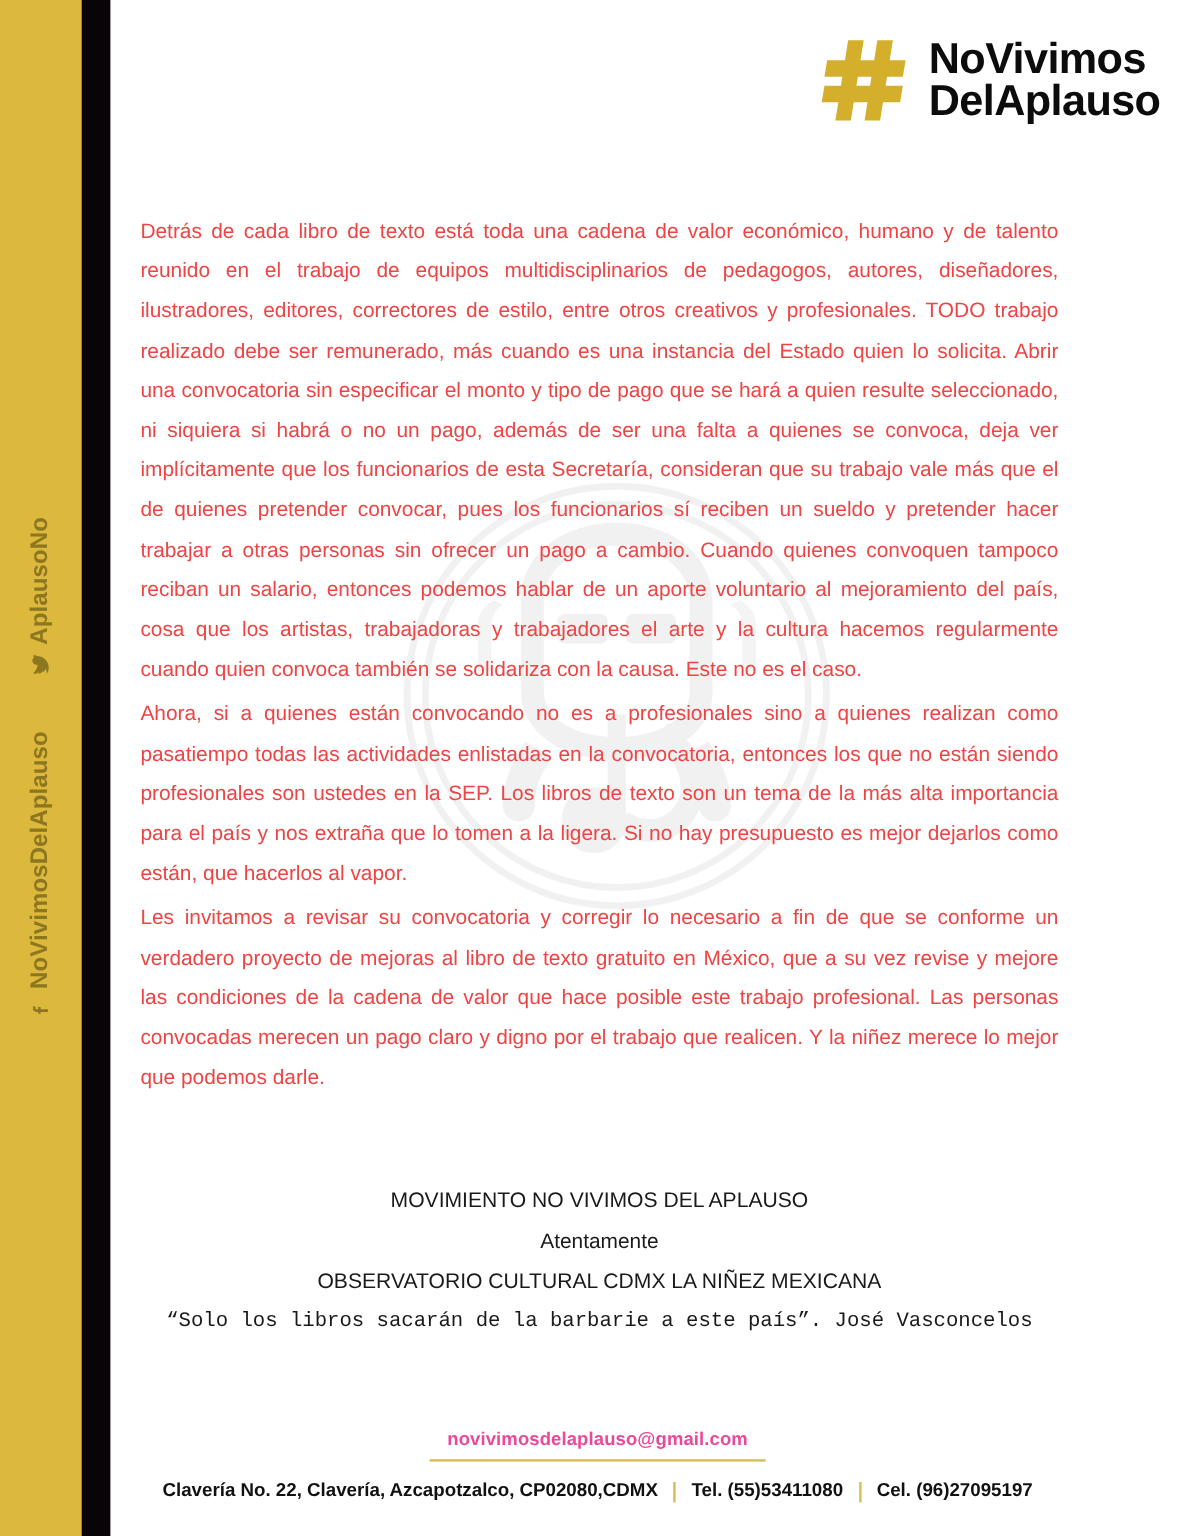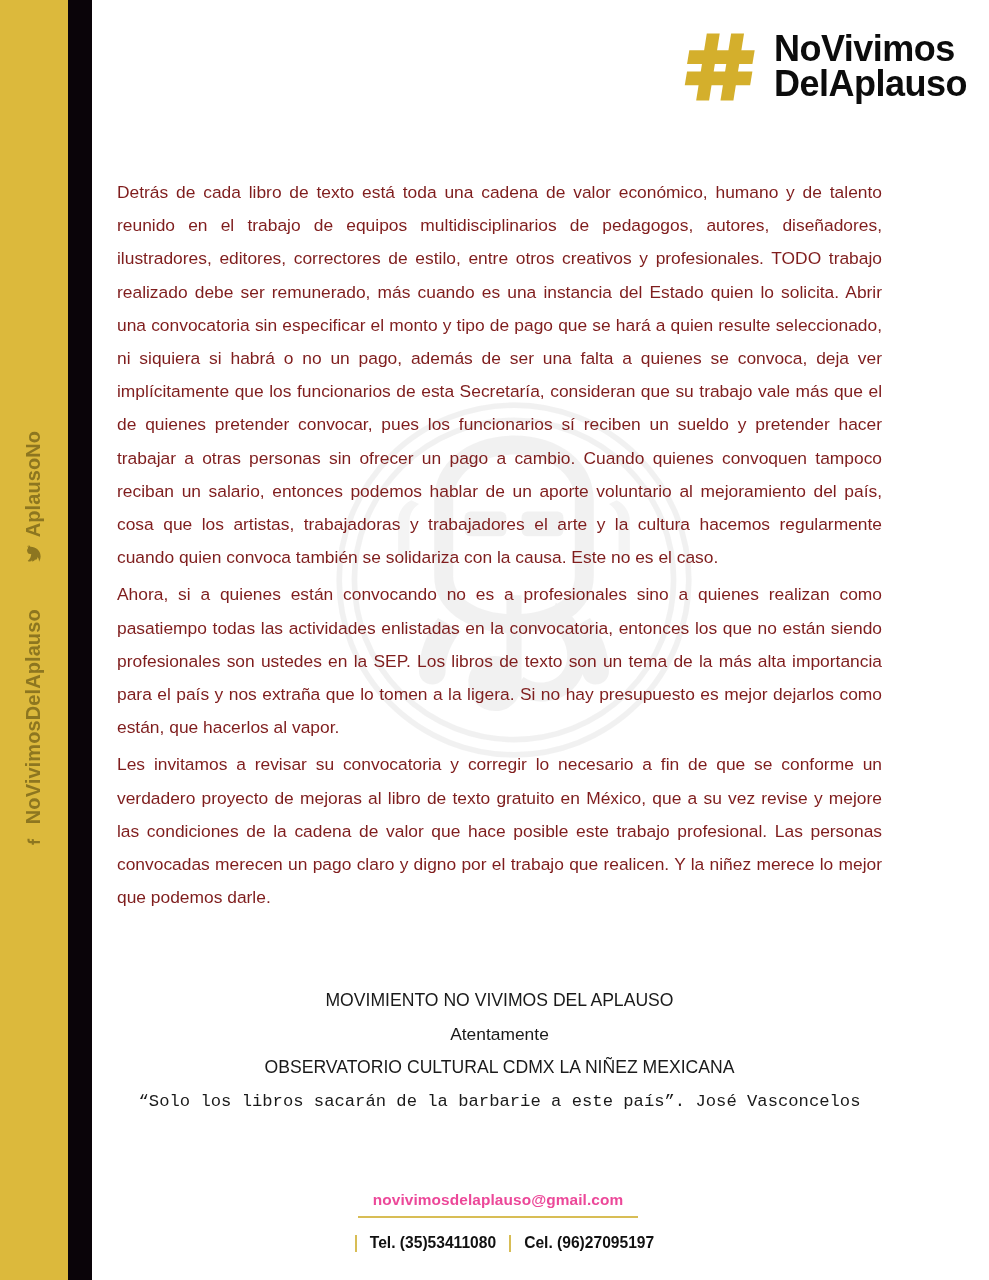--- a/index.html
+++ b/index.html
@@ -127,21 +127,21 @@
     left: 25px;
     top: 176px;
     width: 765px;
     z-index: 1;
   }
   .body-text p {
     margin: 0 0 4px 0;
     text-align: justify;
     font-size: 17.4px;
     line-height: 33.2px;
-    color: #7f1d1d;
+    color: #ef4444;
   }
 
   
   .signature {
     position: absolute;
     left: 25px;
     top: 984px;
     width: 765px;
     text-align: center;
     z-index: 1;
@@ -274,20 +274,21 @@
     <div class="sig-line sig-org">MOVIMIENTO NO VIVIMOS DEL APLAUSO</div>
     <div class="sig-line">Atentamente</div>
     <div class="sig-line sig-org">OBSERVATORIO CULTURAL CDMX LA NIÑEZ MEXICANA</div>
     <div class="sig-line sig-quote">“Solo los libros sacarán de la barbarie a este país”. José Vasconcelos</div>
   </div>
 
   <div class="footer">
     <div class="footer-email">novivimosdelaplauso@gmail.com</div>
     <div class="footer-rule"></div>
     <div class="footer-address">
+      <span>Clavería No. 22, Clavería, Azcapotzalco, CP02080,CDMX</span>
       <span class="sep"></span>
-      <span>Tel. (35)53411080</span>
+      <span>Tel. (55)53411080</span>
       <span class="sep"></span>
       <span>Cel. (96)27095197</span>
     </div>
   </div>
 
 </div>
 
 </body></html>

